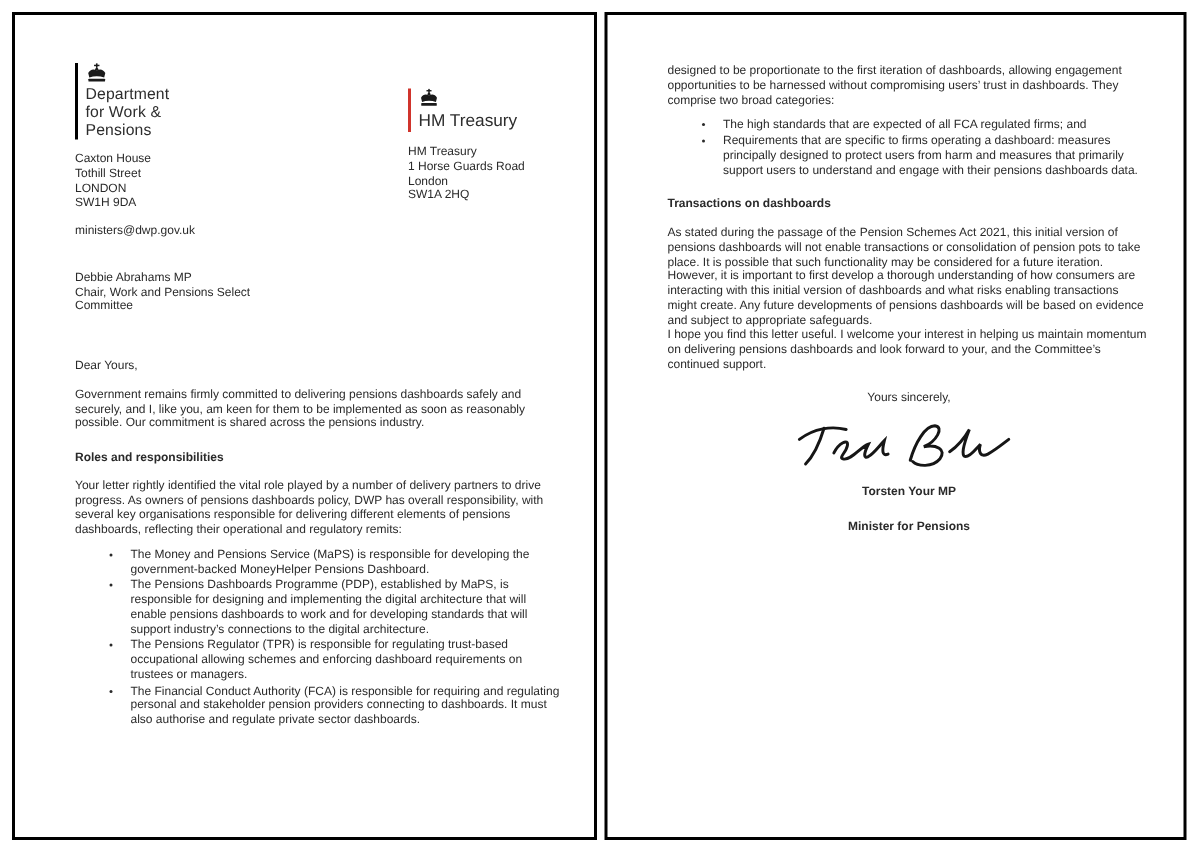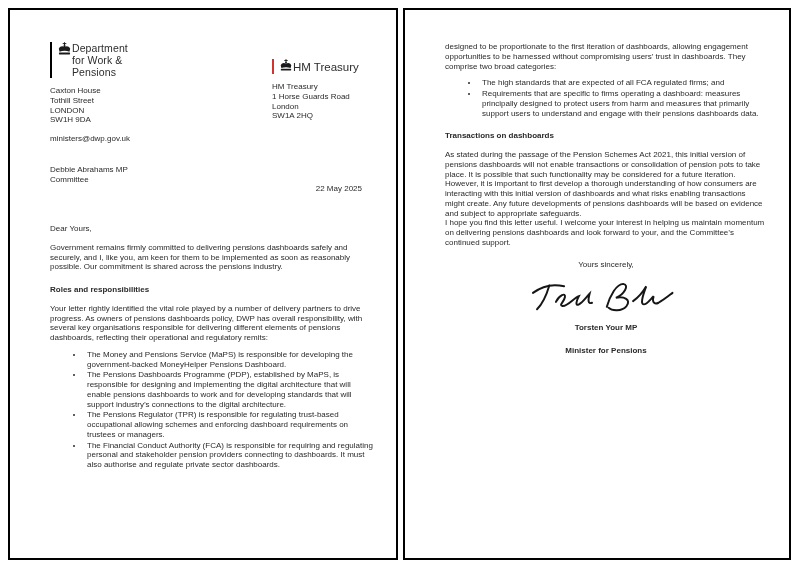--- a/index.html
+++ b/index.html
@@ -6,21 +6,21 @@
   body{width:798px;height:565px;position:relative;font-family:"Liberation Sans",sans-serif;color:#2a2a2a;}
   .page{position:absolute;top:8px;height:552px;background:#fff;border:2px solid #000;box-sizing:border-box;overflow:hidden;}
   #page1{left:8px;width:390px;}
   #page2{left:403px;width:388px;}
   .inner{padding:32px 22px 0 40px;font-size:8px;line-height:1.22;}
   
   .letterhead{display:flex;justify-content:space-between;align-items:flex-start;}
   .lh-col{display:block;}
   .logo{display:flex;align-items:stretch;}
   .logo-bar{width:2px;background:#000;margin-right:5px;}
-  .logo-body{display:flex;}
+  .logo-body{display:flex;flex-direction:column;}
   .crest{display:block;margin-bottom:1px;}
   .dwp-text{font-size:10.5px;line-height:1.15;color:#2d2d2d;letter-spacing:.1px;}
   .hmt-wrap{margin-top:17px;}
   .hmt-text{font-size:11.5px;color:#2d2d2d;margin-top:1px;}
   .addr{margin-top:8px;}
   .addr div{white-space:nowrap;}
   .email{margin-top:9px;}
   
   .recipient{margin-top:21px;}
   .date{text-align:right;padding-right:12px;margin-top:0;}
@@ -94,24 +94,24 @@
           <div>HM Treasury</div>
           <div>1 Horse Guards Road</div>
           <div>London</div>
           <div>SW1A 2HQ</div>
         </div>
       </div>
     </div>
 
     <div class="recipient">
       <div>Debbie Abrahams MP</div>
+      <div>Chair, Work and Pensions Select</div>
       <div>Committee</div>
     </div>
 
-    <div class="date">22 May 2025</div>
 
     <div class="salutation">Dear Yours,</div>
 
     <p>Government remains firmly committed to delivering pensions dashboards safely and securely, and I, like you, am keen for them to be implemented as soon as reasonably possible. Our commitment is shared across the pensions industry.</p>
 
     <div class="heading">Roles and responsibilities</div>
 
     <p>Your letter rightly identified the vital role played by a number of delivery partners to drive progress. As owners of pensions dashboards policy, DWP has overall responsibility, with several key organisations responsible for delivering different elements of pensions dashboards, reflecting their operational and regulatory remits:</p>
 
     <ul>

